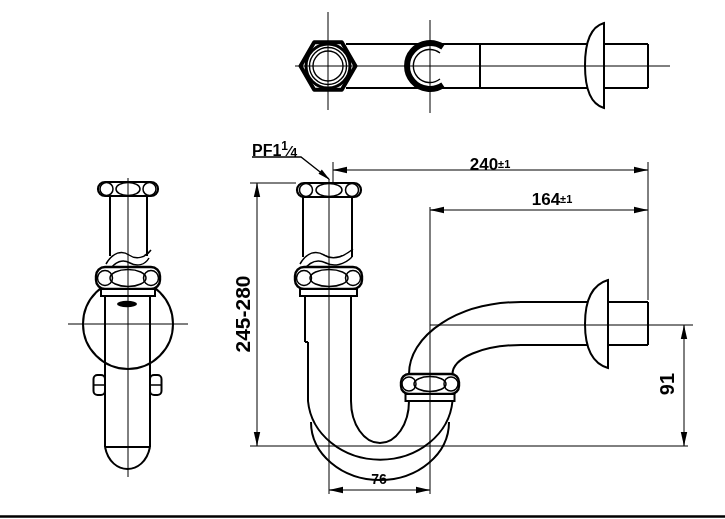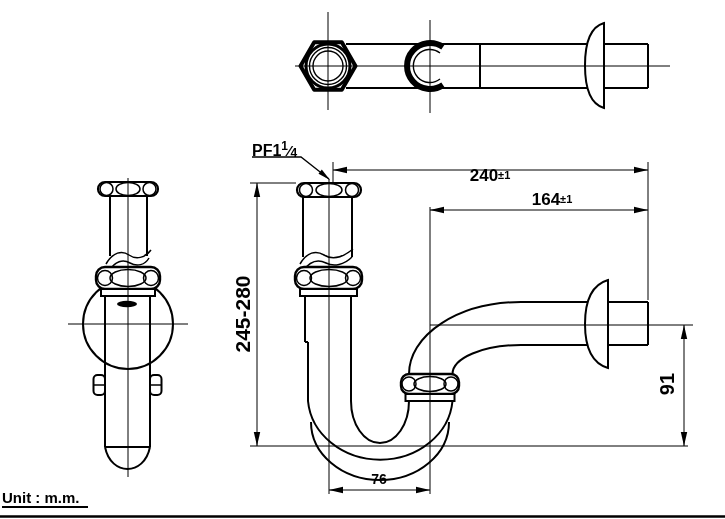--- a/index.html
+++ b/index.html
@@ -157,36 +157,35 @@
     </g>
   </g>
 
   <path d="M0,516.5 H725" style="stroke:#000;stroke-width:2.5"></path>
 </svg>
 
 <div class="lbl" style="left:252px;top:140px;font-size:16px;">
   <span>PF1</span><span class="frac"><span class="num">1</span><span class="slash">⁄</span><span class="den">4</span></span>
 </div>
 
-<div class="lbl dimh" style="left:490px;top:167px;font-size:17px;">
+<div class="lbl dimh" style="left:490px;top:156px;font-size:17px;">
   <span>240</span><span class="tol">±1</span>
 </div>
 
 <div class="lbl dimh" style="left:552px;top:191px;font-size:17px;text-align:right;">
   <span>164</span><span class="tol">±1</span>
 </div>
 
 <div class="lbl dimv" style="left:242px;top:314px;font-size:21px;">
   <span>245-280</span>
 </div>
 
 <div class="lbl dimv" style="left:667px;top:384px;font-size:20px;">
   <span>91</span>
 </div>
 
 <div class="lbl dimh" style="left:379px;top:472px;font-size:14px;">
   <span>76</span>
 </div>
 
-<div class="lbl" id="unit-label" style="left:2px;top:490px;font-size:15px;">Unit : m.m.</div>
 
 
 </div>
 
 </body></html>

